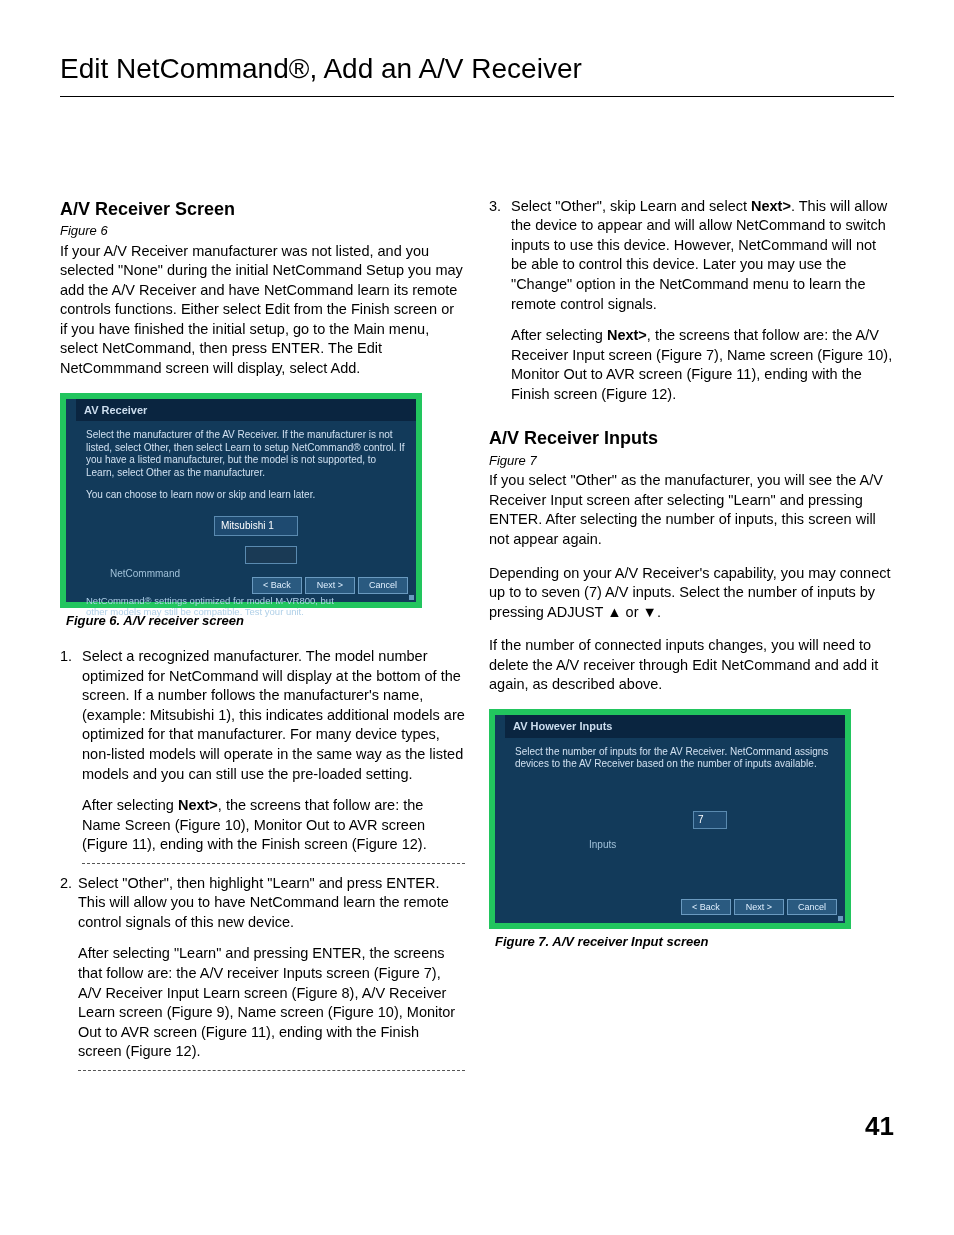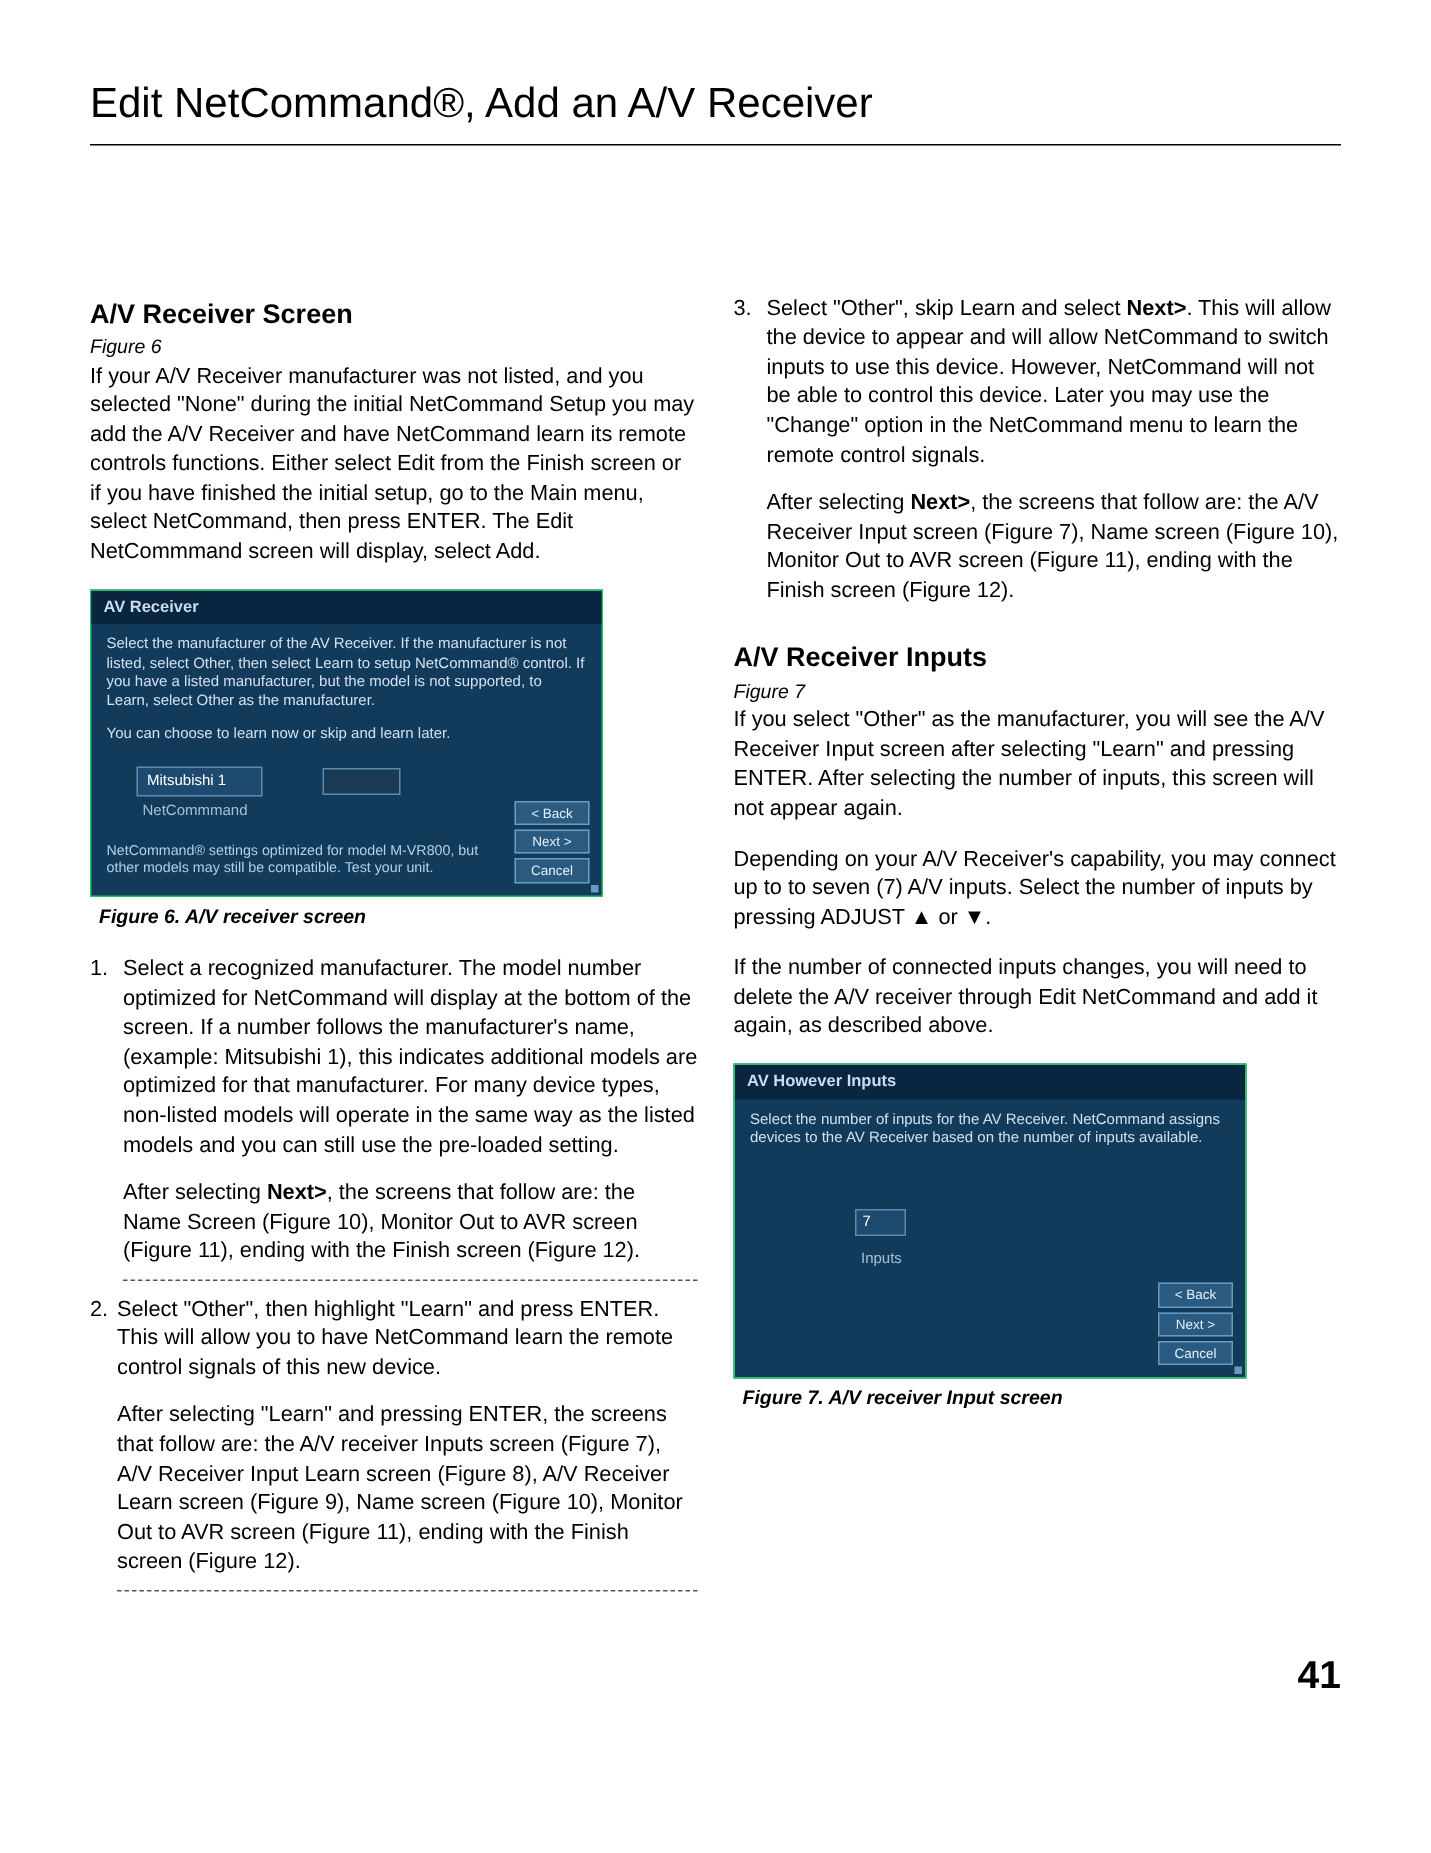--- a/index.html
+++ b/index.html
@@ -47,22 +47,22 @@
   .caption {
     font-style: italic;
     font-size: 13px;
     margin: 4px 0 18px 6px;
     font-weight: bold;
   }
   .screenshot {
     background: #123a5a;
     color: #fff;
     font-size: 10px;
-    padding: 0 0 8px 0;
-    border: 1px solid #22c55e;
+    padding: 0 0 8px 10px;
+    border: 6px solid #22c55e;
     position: relative;
     margin: 10px 0 2px 0;
     width: 340px;
   }
   .scr-title {
     background: #0a2540;
     padding: 4px 8px;
     font-size: 11px;
     font-weight: bold;
     color: #cde;
@@ -70,20 +70,21 @@
   .scr-body {
     padding: 8px 10px 4px 10px;
     color: #d0e0f0;
     line-height: 1.25;
   }
   .scr-row {
     display: flex;
     align-items: center;
     gap: 10px;
     margin: 14px 0 4px 20px;
+    flex-direction: column;
   }
   .scr-field {
     background: #1e4a70;
     border: 1px solid #5a8ab0;
     padding: 3px 6px;
     font-size: 10px;
     color: #fff;
     min-width: 70px;
   }
   .scr-learn {
@@ -96,21 +97,20 @@
   .scr-sublabel {
     color: #a0c0d8;
     font-size: 10px;
     margin: 2px 0 0 24px;
   }
   .scr-buttons {
     position: absolute;
     right: 8px;
     bottom: 8px;
     display: flex;
-    flex-direction: column;
     gap: 3px;
   }
   .scr-btn {
     background: #2a5a80;
     border: 1px solid #6a9ac0;
     padding: 1px 6px;
     font-size: 9px;
     color: #e0f0ff;
     text-align: center;
     min-width: 36px;

